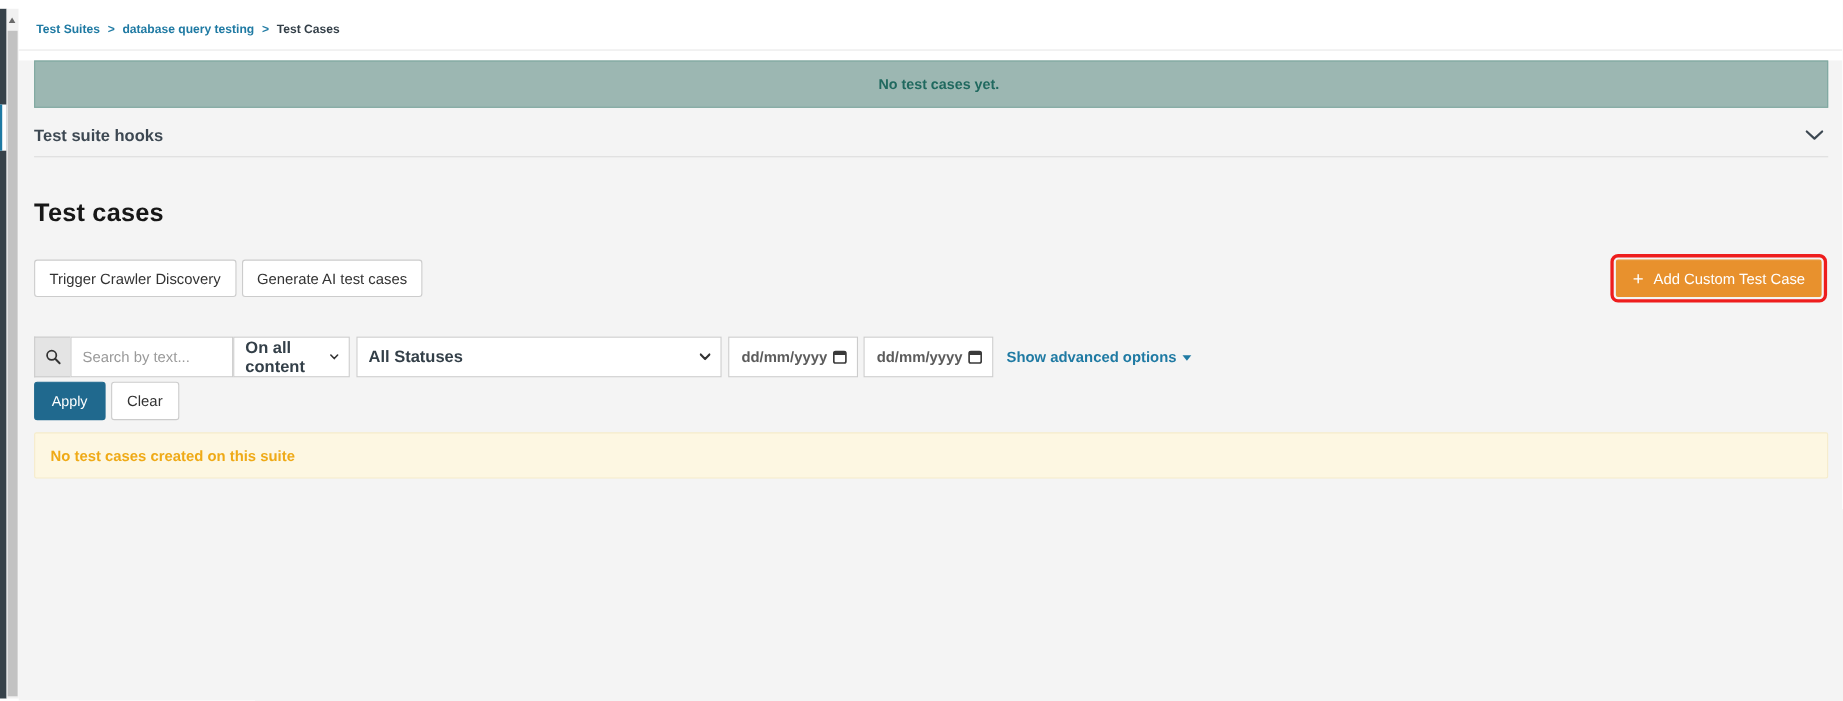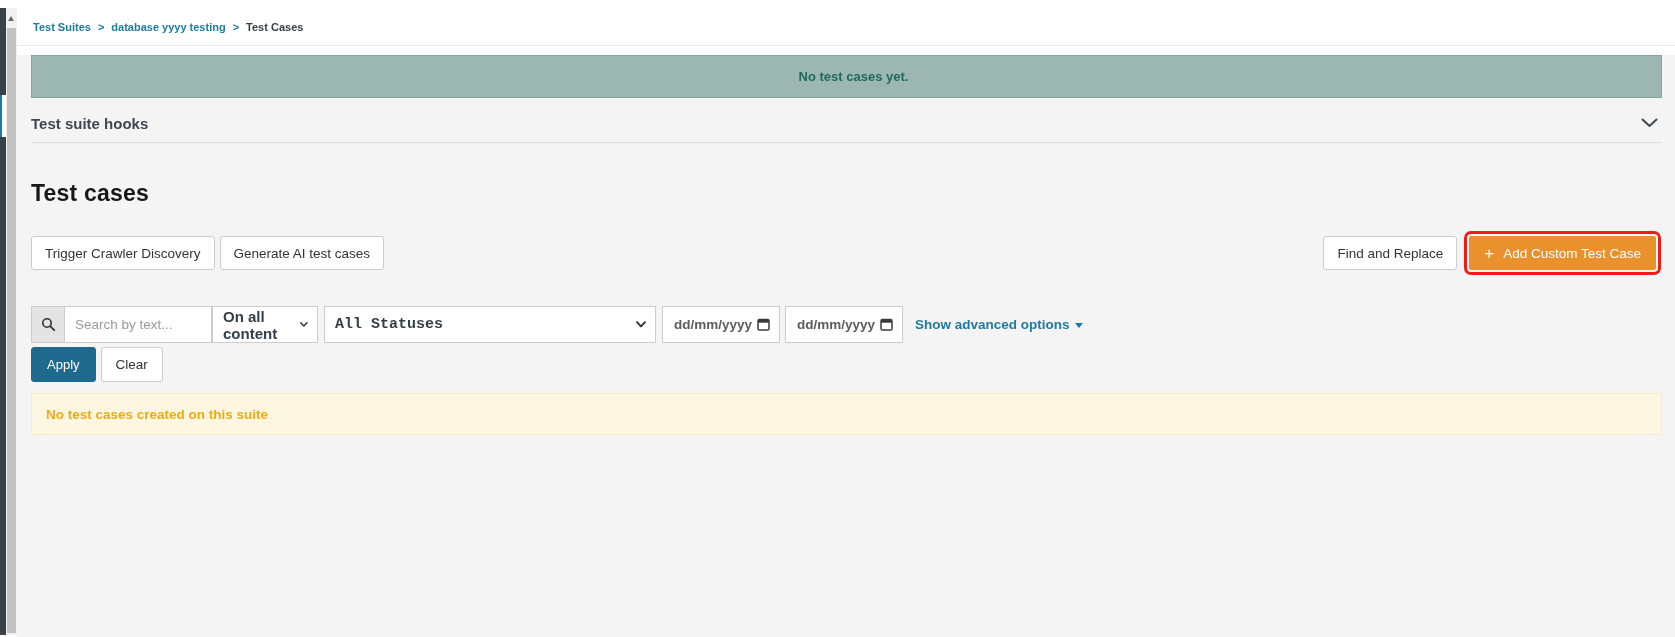--- a/index.html
+++ b/index.html
@@ -54,21 +54,21 @@
   .filter-row { margin-top:36px; display:flex; align-items:stretch; height:37px; }
   .addon { width:33px; background:#e4e4e4; border:1px solid #cccccc; border-right:none;
            display:flex; align-items:center; justify-content:center; }
   .search-input { width:148px; border:1px solid #cccccc; background:#ffffff; font-family:inherit;
                   font-size:13.5px; color:#333; padding:0 10px; outline:none; }
   .search-input::placeholder { color:#9a9a9a; }
   .fselect { background:#ffffff; border:1px solid #cccccc; display:flex; align-items:center;
              justify-content:space-between; padding:0 9px 0 10px; font-size:15px;
              font-weight:600; color:#333f48; cursor:pointer; }
   .sel-scope { width:106px; }
-  .sel-status { width:332px; margin-left:6px;font-family:Liberation Mono, monospace; }
+  .sel-status { width:332px; margin-left:6px; }
   .datef { width:118px; background:#ffffff; border:1px solid #cccccc; display:flex;
            align-items:center; justify-content:space-between; padding:0 9px 0 11px;
            font-size:13.5px; font-weight:600; color:#5c5c5c; cursor:text; }
   .d1 { margin-left:6px; } .d2 { margin-left:5px; }
   .adv-link { margin-left:12px; align-self:center; color:#1f7aa3; font-weight:700;
               font-size:13.5px; text-decoration:none; cursor:pointer; display:flex;
               align-items:center; gap:5px; }
   .adv-caret { width:0; height:0; border-left:4px solid transparent; border-right:4px solid transparent;
                border-top:5px solid #1f7aa3; margin-top:2px; }
 
@@ -94,21 +94,21 @@
   <div class="scrollbar">
     <div class="sb-arrow"></div>
     <div class="sb-thumb"></div>
   </div>
 
   <div class="content">
 
     <div class="crumb-bar">
       <a class="crumb-link">Test Suites</a>
       <span class="crumb-sep">&gt;</span>
-      <a class="crumb-link">database yyyy testing</a>
+      <a class="crumb-link">database query testing</a>
       <span class="crumb-sep">&gt;</span>
       <span class="crumb-current">Test Cases</span>
     </div>
 
     <div class="main">
 
       <div class="banner">
         <span>No test cases yet.</span>
       </div>
 
@@ -120,21 +120,20 @@
       </div>
 
       <div class="page-title">Test cases</div>
 
       <div class="btn-row">
         <div class="btn-group">
           <button class="btn">Trigger Crawler Discovery</button>
           <button class="btn">Generate AI test cases</button>
         </div>
         <div class="btn-group right">
-          <button class="btn">Find and Replace</button>
           <button class="btn-orange">
             <span class="plus">+</span>
             <span>Add Custom Test Case</span>
           </button>
         </div>
       </div>
 
       <div class="filter-row">
         <div class="addon">
           <svg width="15" height="15" viewBox="0 0 15 15">

